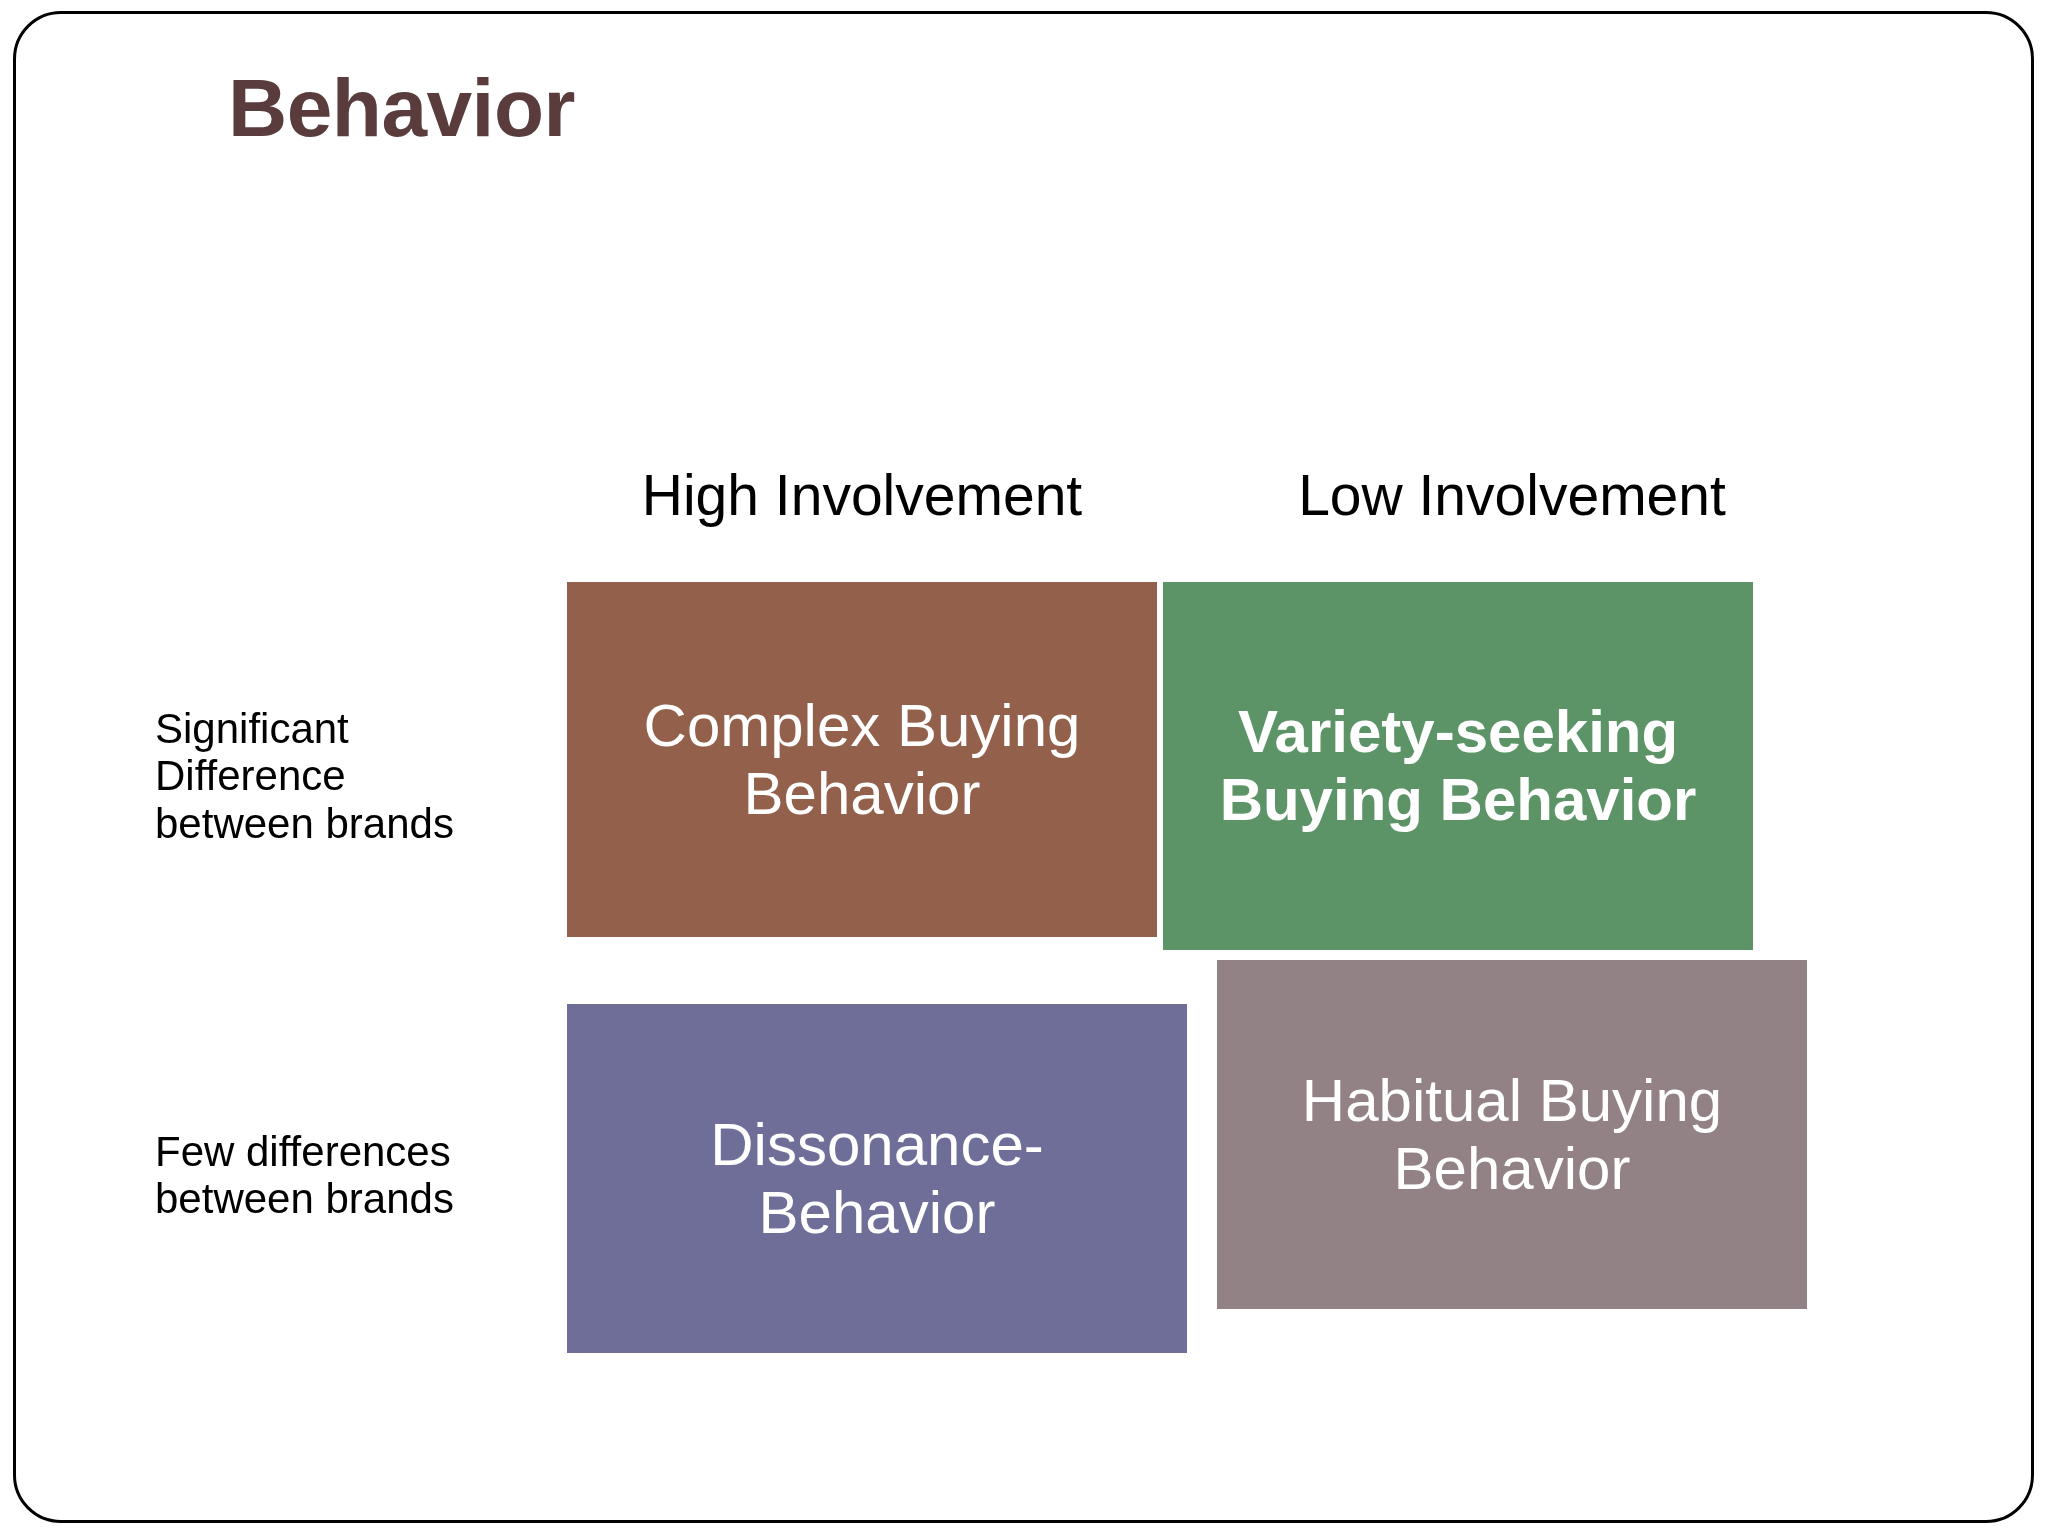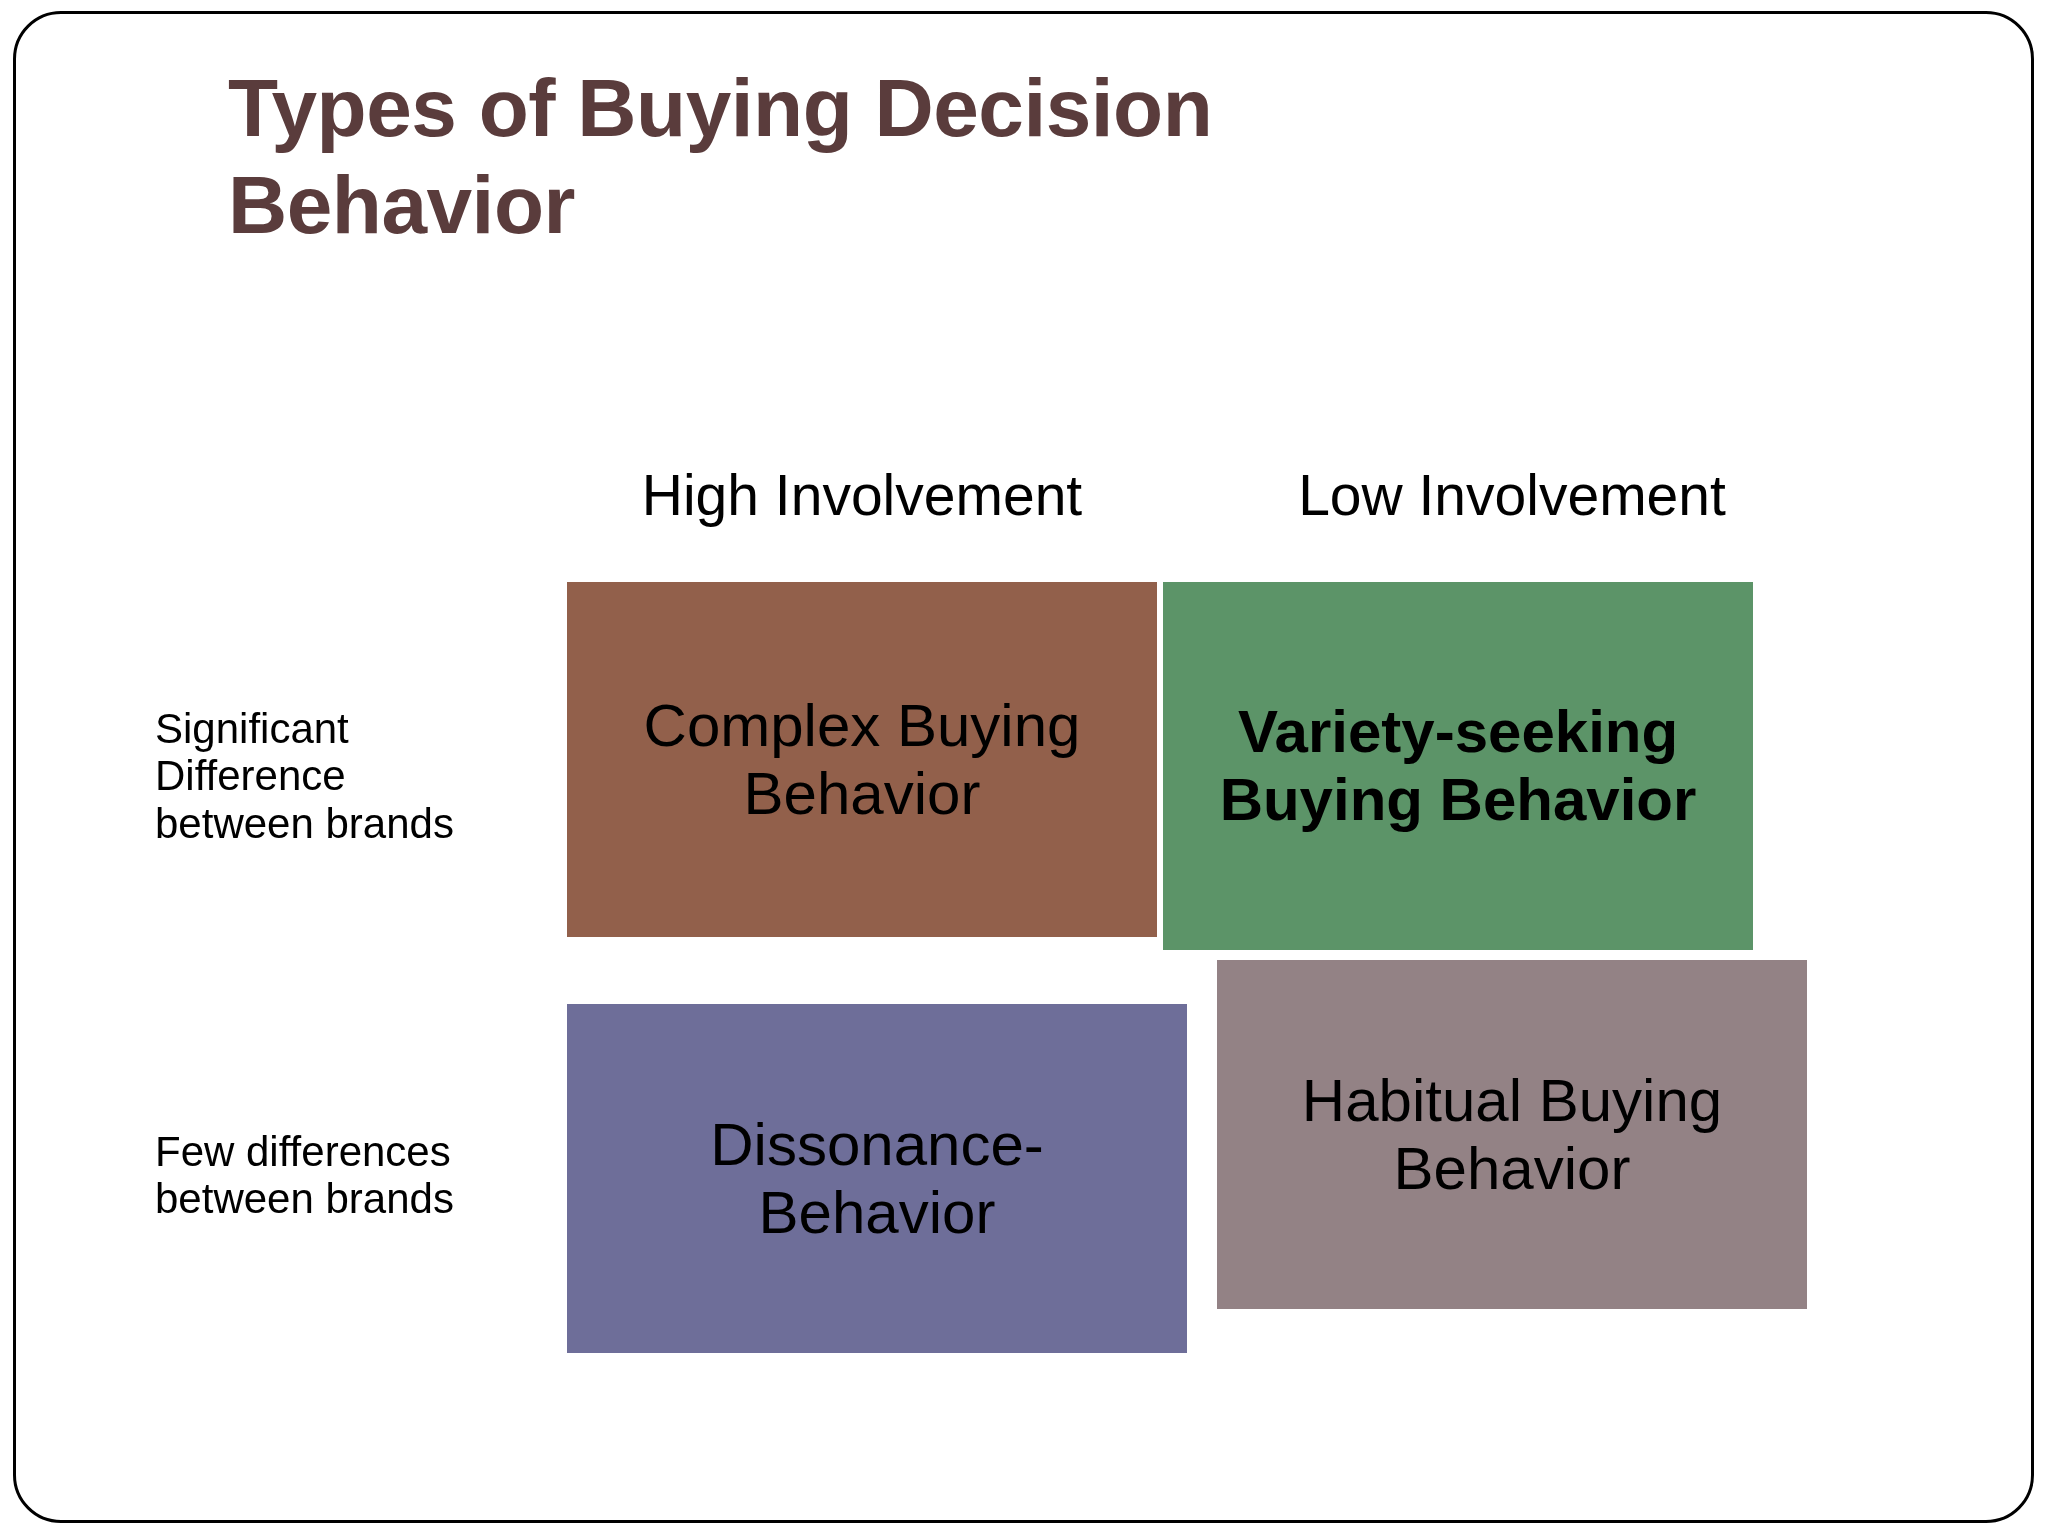--- a/index.html
+++ b/index.html
@@ -80,21 +80,21 @@
   #row-label-significant { top: 672px; }
   #row-label-few { top: 1095px; }
 
   
   .cell {
     position: absolute;
     display: flex;
     align-items: center;
     justify-content: center;
     text-align: center;
-    color: #000000;
+    color: #ffffff;
     font-size: 60px;
     line-height: 1.13;
     padding: 0 10px;
     box-sizing: border-box;
   }
   .cell .ctext { display: block; width: 100%; }
   .cell .line { display: block; }
 
   #cell-complex {
     left: 567px;  top: 582px;  width: 590px;  height: 355px;
@@ -110,21 +110,20 @@
   }
 </style>
 </head>
 <body>
 
 <div id="slide" style="background: rgb(255, 255, 255);">
 
   <div id="slide-frame" style="border-color: rgb(0, 0, 0);"></div>
 
   <div id="title" style="color: rgb(90, 60, 60);">
-    <span class="line">Types of Buying Decision</span>
     <span class="line">Behavior</span>
   </div>
 
   <div class="col-header" id="col-header-high">High Involvement</div>
   <div class="col-header" id="col-header-low">Low Involvement</div>
 
   <div class="row-label" id="row-label-significant">
     <span class="line">Significant</span>
     <span class="line">Difference</span>
     <span class="line">between brands</span>

